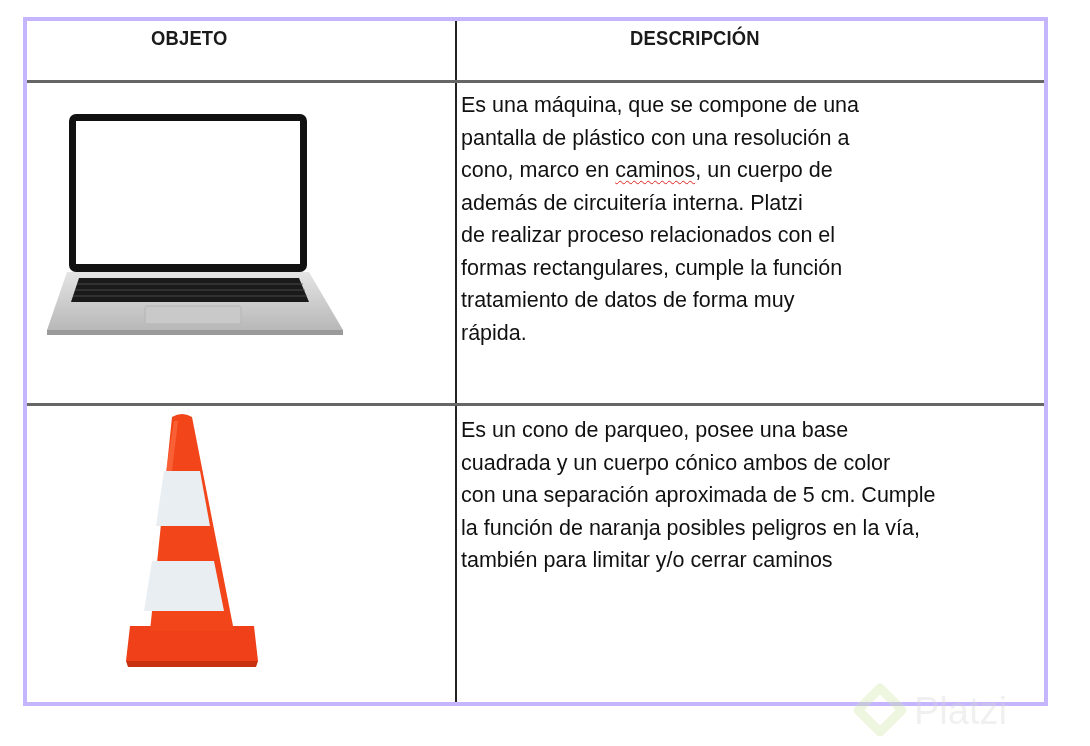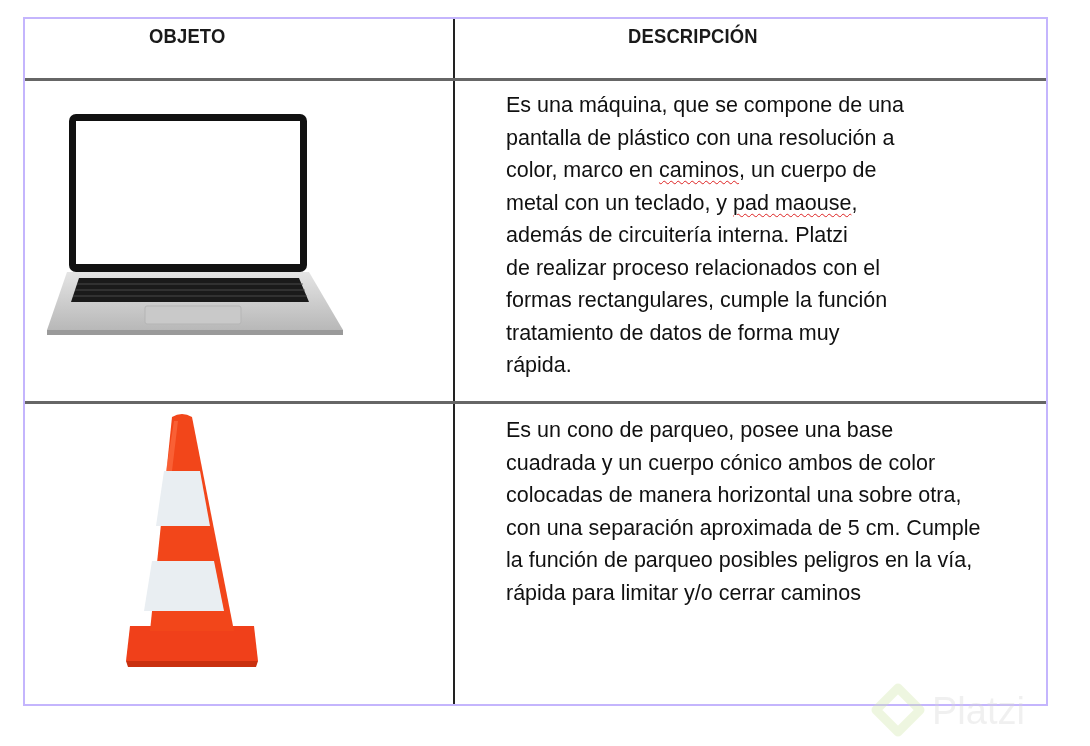--- a/index.html
+++ b/index.html
@@ -1,29 +1,29 @@
 <!DOCTYPE html>
 <html><head>
   <meta charset="utf-8">
   <style>
     html, body { margin: 0; padding: 0; background: #ffffff; }
     body { width: 1090px; height: 746px; position: relative; overflow: hidden;
            font-family: "Liberation Sans", "DejaVu Sans", sans-serif; color: #111; }
     .table { position: absolute; left: 23px; top: 17px; width: 1025px; height: 689px;
-             border: 2px solid #c4b5fd; box-sizing: border-box; }
+             border: 4px solid #c4b5fd; box-sizing: border-box; }
     .vline { position: absolute; left: 428px; top: 0; bottom: 0; width: 2px; background: #222; }
     .hline { position: absolute; left: 0; right: 0; height: 3px; background: #666; }
     .hdr { position: absolute; top: 6px; font-weight: bold; font-size: 20px; letter-spacing: 0.2px;
            color: #1a1a1a; transform: scaleX(0.92); transform-origin: left top; }
     .desc { position: absolute; left: 461px; font-size: 21.5px; line-height: 32.5px; color: #111;
-            width: 580px; white-space: nowrap; margin-left: 45px; }
+            width: 580px; white-space: nowrap; }
     .desc div { height: 32.5px; }
     .spell { text-decoration: underline wavy #d22; text-decoration-thickness: 1px; text-underline-offset: 3px; }
     .img { position: absolute; }
-    .watermark { position: absolute; left: 868px; top: 680px; width: 200px; height: 60px; opacity: 0.35; text-decoration: underline; }
+    .watermark { position: absolute; left: 850px; top: 680px; width: 200px; height: 60px; opacity: 0.35; text-decoration: underline; }
   </style>
 </head>
 <body>
 
 <div class="table">
   <div class="vline"></div>
   <div class="hline" style="top:59px;"></div>
   <div class="hline" style="top:382px;"></div>
 
   <div class="hdr" style="left:124px;">OBJETO</div>
@@ -48,22 +48,21 @@
       <line x1="28" y1="184" x2="262" y2="184"></line>
     </g>
     <rect x="100" y="194" width="96" height="18" rx="2" fill="#c9c9c9" stroke="#b5b5b5"></rect>
     <rect x="2" y="218" width="296" height="5" fill="#9a9a9a"></rect>
   </svg>
 </div>
 
 <div class="desc" style="top:89px;">
   <div>Es una máquina, que se compone de una</div>
   <div>pantalla de plástico con una resolución a</div>
-  <div><span>color, marco en </span><span class="spell">caminos</span><span>, un cuerpo de</span></div>
-  <div><span>metal con un teclado, y </span><span class="spell">pad maouse</span><span>,</span></div>
+  <div><span>cono, marco en </span><span class="spell">caminos</span><span>, un cuerpo de</span></div>
   <div>además de circuitería interna. Platzi</div>
   <div>de realizar proceso relacionados con el</div>
   <div>formas rectangulares, cumple la función</div>
   <div>tratamiento de datos de forma muy</div>
   <div>rápida.</div>
 </div>
 
 <div class="img" style="left:122px; top:411px;">
   <svg width="140" height="260" viewBox="0 0 140 260">
 
@@ -75,24 +74,23 @@
     <polygon points="42,60 78,60 88,115 34,115" fill="#e9eef2"></polygon>
     <polygon points="30,150 92,150 102,200 22,200" fill="#e9eef2"></polygon>
 
     <path d="M52,10 L44,60 L50,60 L56,10 Z" fill="#ff7a50" opacity="0.5"></path>
   </svg>
 </div>
 
 <div class="desc" style="top:414px;">
   <div>Es un cono de parqueo, posee una base</div>
   <div>cuadrada y un cuerpo cónico ambos de color</div>
-  <div>colocadas de manera horizontal una sobre otra,</div>
   <div>con una separación aproximada de 5 cm. Cumple</div>
-  <div>la función de parqueo posibles peligros en la vía,</div>
-  <div>rápida para limitar y/o cerrar caminos</div>
+  <div>la función de naranja posibles peligros en la vía,</div>
+  <div>también para limitar y/o cerrar caminos</div>
 </div>
 
 <div class="watermark">
   <svg width="200" height="60" viewBox="0 0 200 60">
     <path d="M30,8 L52,30 L30,52 L8,30 Z" fill="none" stroke="#cfe8a8" stroke-width="9" stroke-linejoin="round"></path>
     <text x="64" y="44" font-family="Liberation Sans, sans-serif" font-size="38" fill="#d6d6d6">Platzi</text>
   </svg>
 </div>
 
 </body></html>

